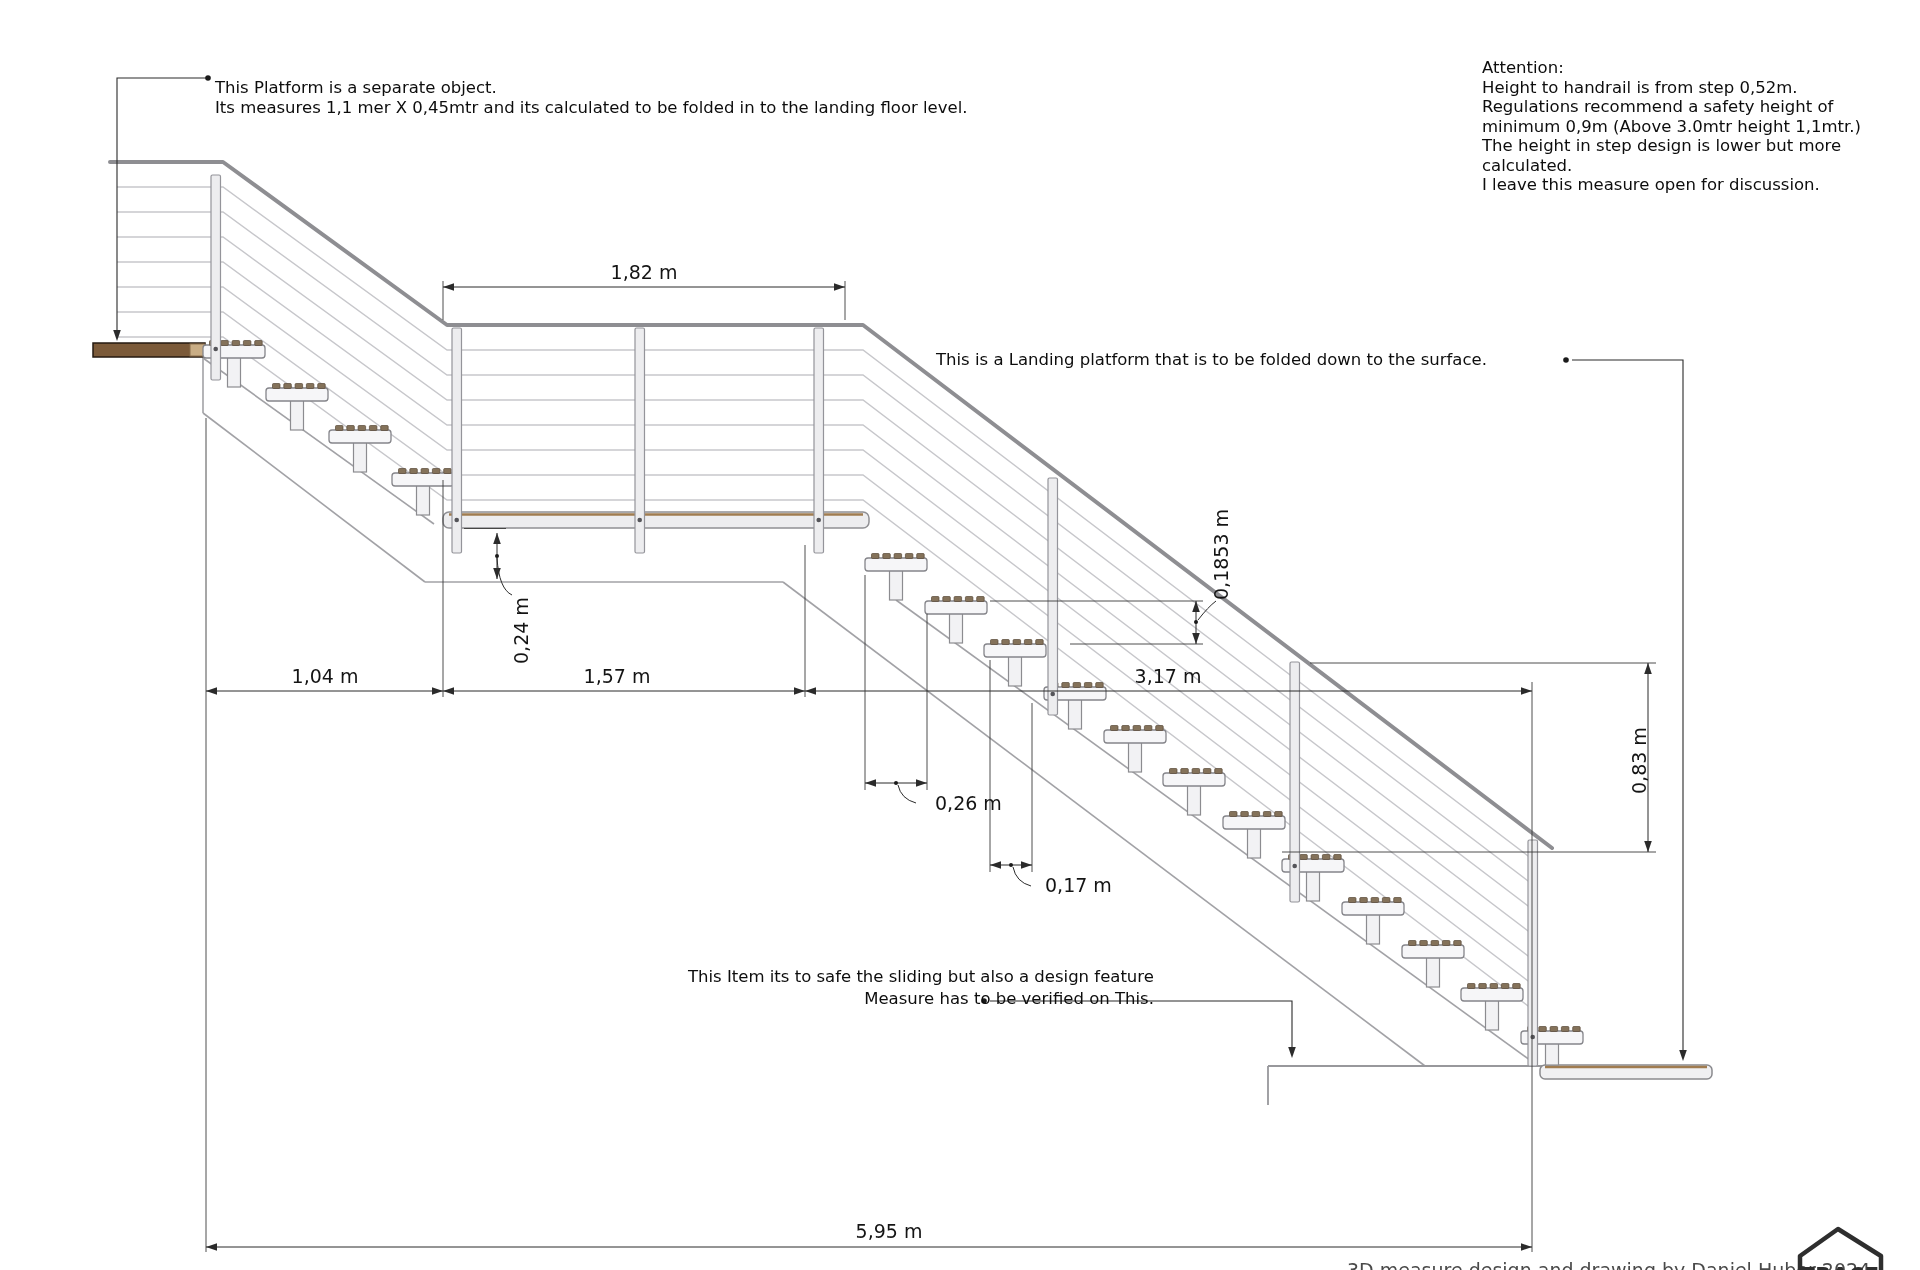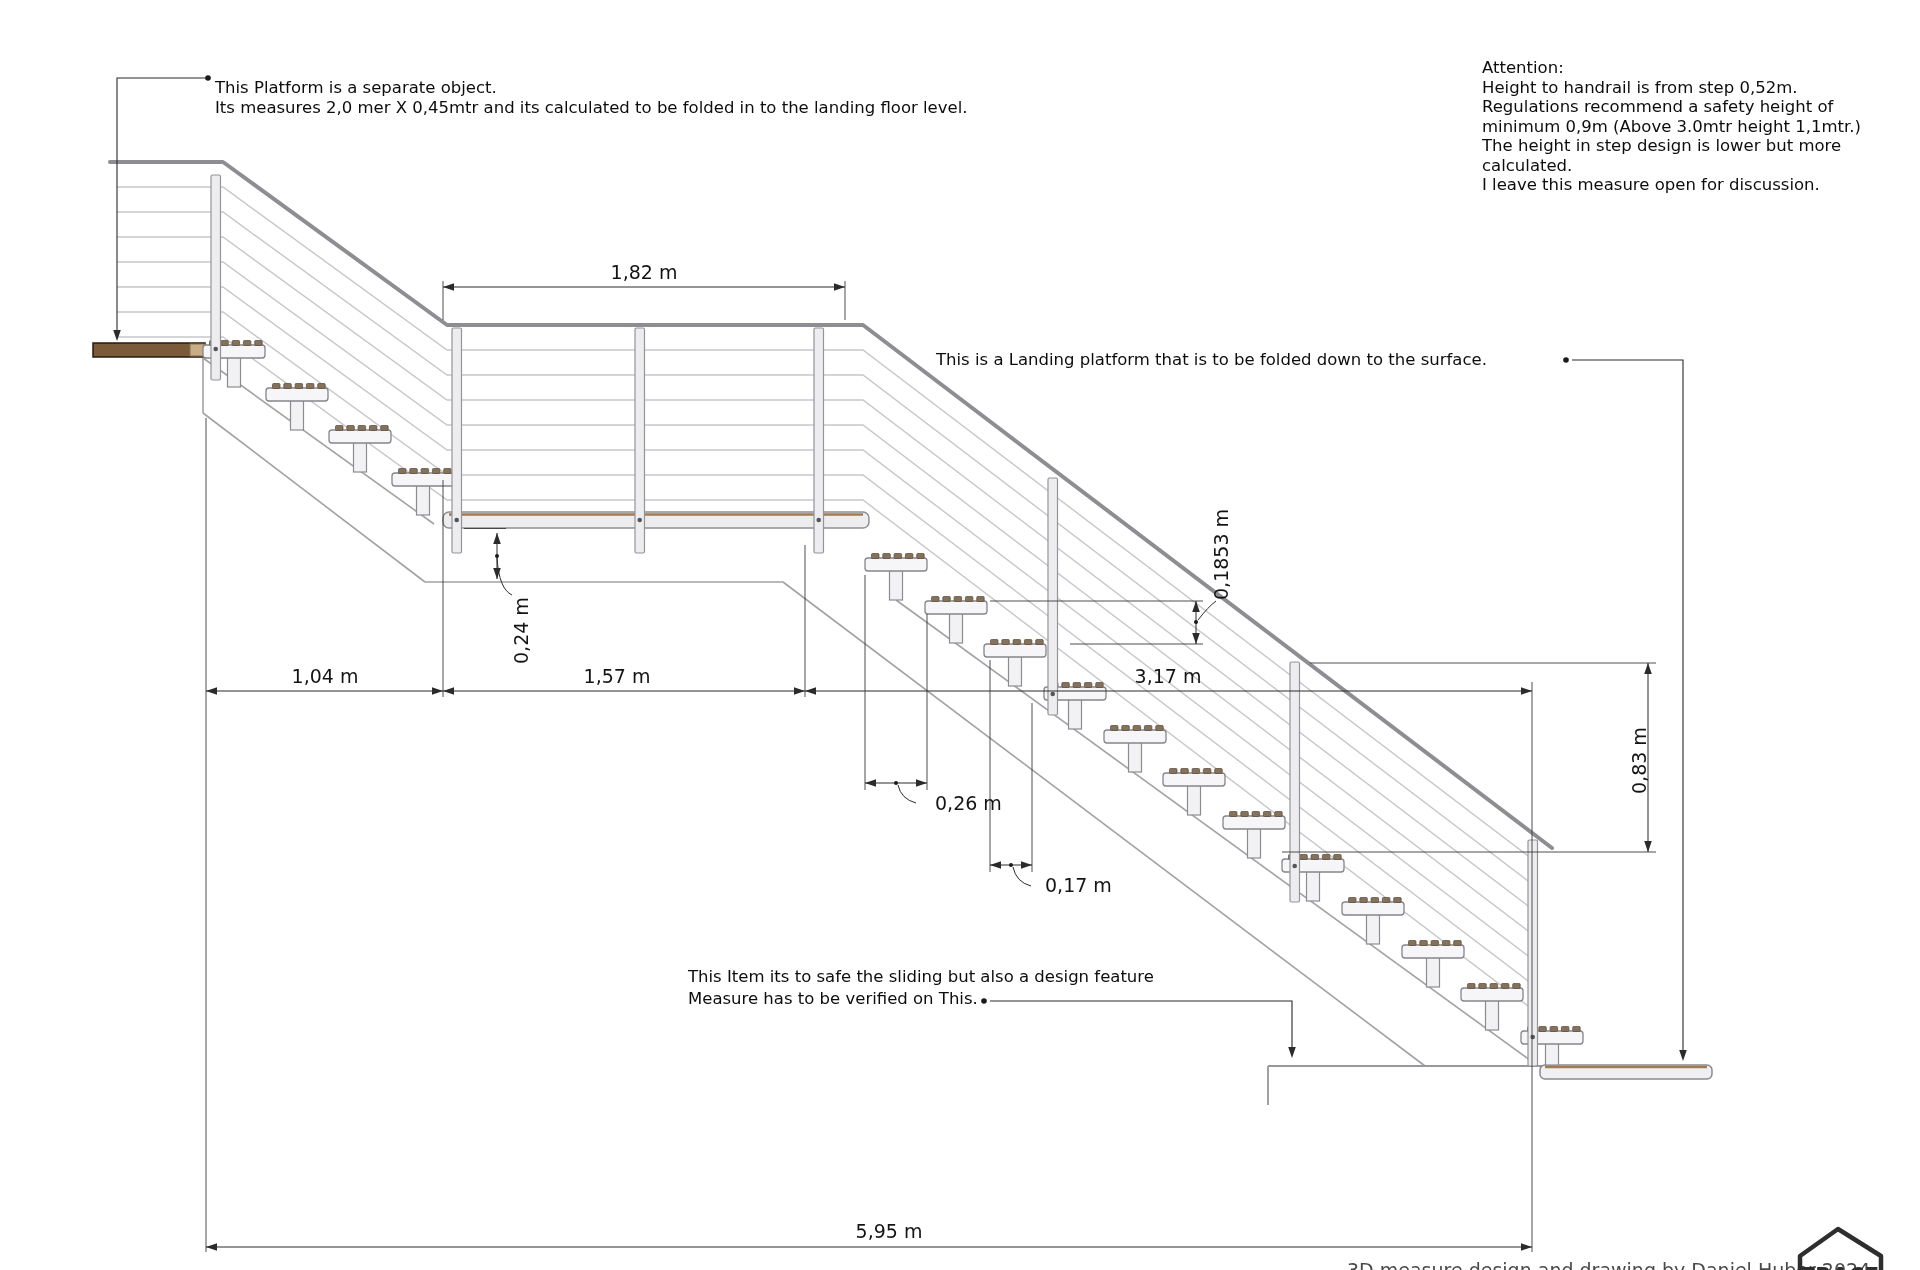--- a/index.html
+++ b/index.html
@@ -1,21 +1,21 @@
 <!DOCTYPE html>
 <html><head>
 <meta charset="utf-8">
 <style>
   html,body{margin:0;padding:0;background:#ffffff;}
   .sheet{position:relative;width:1920px;height:1270px;background:#ffffff;overflow:hidden;
          font-family:"DejaVu Sans",sans-serif;color:#111;}
   .sheet svg{position:absolute;left:0;top:0;}
   .note{position:absolute;font-size:16.5px;line-height:20px;color:#0d0d0d;white-space:nowrap;}
   .note.attention{line-height:19.5px;}
-  .note.slide{line-height:22px;}
+  .note.slide{line-height:22px;text-align:right;}
   svg text{font-family:"DejaVu Sans",sans-serif;font-size:19px;fill:#141414;}
   svg text.logo-t{font-size:21px;font-weight:bold;letter-spacing:0.5px;fill:#2e2e2e;}
   svg text.credit{font-size:19px;fill:#4a4a4a;}
   .lw{stroke:#a2a2a6;stroke-width:1.6;fill:none;}
   .dim{stroke:#2b2b2b;stroke-width:1;fill:none;}
   .ext{stroke:#3a3a3a;stroke-width:0.9;fill:none;}
   .leader{stroke:#2b2b2b;stroke-width:1.1;fill:none;}
 </style>
 </head>
 <body>
@@ -278,21 +278,21 @@
   <text class="credit" x="1347" y="1277">3D measure design and drawing by Daniel Huber 2024</text>
 
   <g>
     <path d="M1800,1256 L1838,1229 L1881,1256 V1295 H1800 Z" fill="none" stroke="#2e2e2e" stroke-width="4.5" stroke-linejoin="round"></path>
     <text class="logo-t" x="1840" y="1283" text-anchor="middle">TRACE</text>
   </g>
 </svg>
 
   <div class="note" style="left:215px;top:78px;">
     <div>This Platform is a separate object.</div>
-    <div>Its measures 2,0 mer X 0,45mtr and its calculated to be folded in to the landing floor level.</div>
+    <div>Its measures 1,1 mer X 0,45mtr and its calculated to be folded in to the landing floor level.</div>
   </div>
 
   <div class="note attention" style="left:1462px;top:58px;margin-left:20px;">
     <div>Attention:</div>
     <div>Height to handrail is from step 0,52m.</div>
     <div>Regulations recommend a safety height of</div>
     <div>minimum 0,9m (Above 3.0mtr height 1,1mtr.)</div>
     <div>The height in step design is lower but more</div>
     <div>calculated.</div>
     <div>I leave this measure open for discussion.</div>

